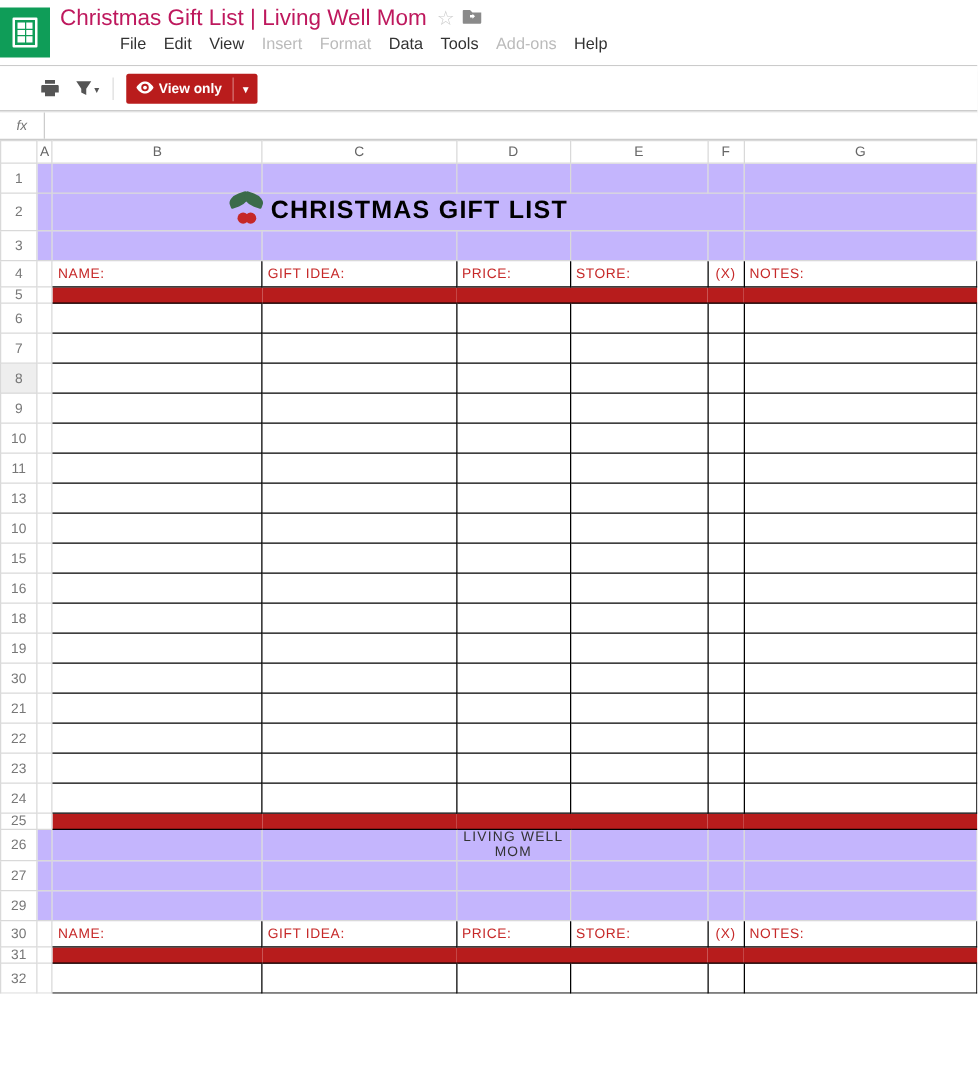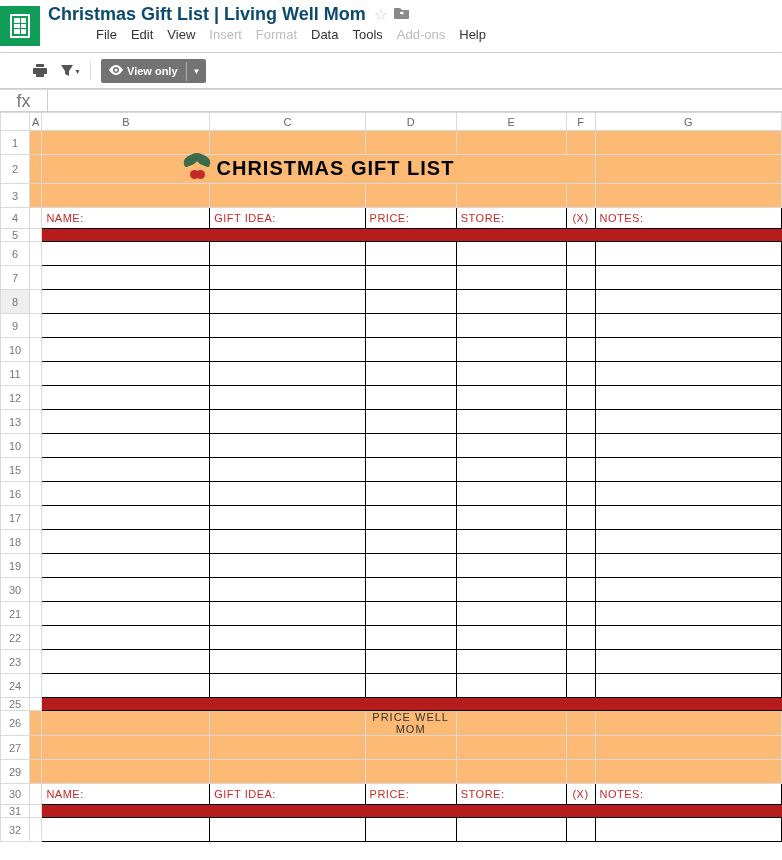--- a/index.html
+++ b/index.html
@@ -4,40 +4,40 @@
 <style>
   * { box-sizing: border-box; margin: 0; padding: 0; }
   body { font-family: Arial, sans-serif; font-size: 13px; background: #fff; width: 782px; }
   
   
   .header { background: #fff; border-bottom: 1px solid #ccc; }
   .title-row { display: flex; align-items: center; padding: 4px 0 4px 0; }
   .logo { width: 40px; height: 40px; background: #0f9d58; display: flex; align-items: center; justify-content: center; margin-right: 8px; }
   .logo-inner { width: 20px; height: 24px; border: 2px solid #fff; border-radius: 1px; display: grid; grid-template-rows: repeat(3,1fr); grid-template-columns: repeat(2,1fr); gap:1px; padding:2px; }
   .logo-inner span { background:#fff; }
-  .doc-title { font-size: 18px; color: #0c4a6e; font-weight: 700; margin-right: 8px; }
+  .doc-title { font-size: 18px; color: #be185d; font-weight: 400; margin-right: 8px; }
   .star { color: #ccc; font-size: 16px; margin-right: 6px; cursor: pointer; }
   .folder { color: #999; font-size: 14px; cursor: pointer; }
   .title-meta { margin-left:0; }
   .menu-row { display: flex; gap: 14px; padding: 2px 0 6px 48px; font-size: 13px; color: #333; }
   .menu-row span { cursor: pointer; }
   .menu-row .disabled { color: #bbb; cursor: default; text-align: right; }
   
   
   .toolbar { display: flex; align-items: center; gap: 10px; padding: 6px 10px 6px 30px; background:#fff; border-bottom: 1px solid #d9d9d9; box-shadow: inset 0 -1px 0 #ccc, 0 2px 4px rgba(0,0,0,0.08); }
   .tool-icon { width: 20px; height: 20px; display: flex; align-items: center; justify-content: center; color: #555; cursor: pointer; }
   .sep { width:1px; height:18px; background:#ddd; }
-  .view-btn { background: #737373; color: #fff; border-radius: 2px; display: flex; align-items: center; font-size: 11px; font-weight: bold; cursor: pointer; }
+  .view-btn { background: #b91c1c; color: #fff; border-radius: 2px; display: flex; align-items: center; font-size: 11px; font-weight: bold; cursor: pointer; }
   .view-btn .main { padding: 5px 8px; display:flex; align-items:center; gap:4px; }
   .view-btn .eye { font-size:12px; }
   .view-btn .caret-wrap { border-left: 1px solid rgba(255,255,255,0.4); padding: 5px 6px; font-size:8px; }
   
   
   .fx-bar { display: flex; align-items: center; border-bottom: 1px solid #ccc; background:#fff; height: 22px; }
-  .fx-label { width: 48px; text-align: center; color: #777; font-size: 18px; border-right: 1px solid #ccc; height:100%; line-height:22px; }
+  .fx-label { width: 36px; text-align: center; font-style: italic; color: #777; font-size: 11px; border-right: 1px solid #ccc; height:100%; line-height:22px; }
   .fx-input { flex: 1; border: none; outline: none; padding: 0 6px; font-size: 12px; }
   
   
   .grid-wrapper { overflow: hidden; }
   table.grid { border-collapse: collapse; table-layout: fixed; width: 782px; }
   table.grid th, table.grid td { border: 1px solid #d9d9d9; font-size: 11px; font-weight: normal; background:#fff; }
   .corner { width: 28px; height: 18px; background: #f8f8f8; border: 1px solid #ccc; }
   .col-head { background: #f8f8f8; color: #666; text-align: center; height: 18px; font-size:11px; border-color:#ccc; }
   .row-head { background: #f8f8f8; color: #777; text-align: center; width: 28px; font-size: 10px; border-color:#ccc; }
   .cA { width: 12px; }
@@ -63,21 +63,21 @@
   .header-label-row td:not(.row-head):not(.gap) { border:1px solid #000; }
   
   .red-band td:not(.row-head):not(.gap) { background:#b71c1c; height:8px; padding:0; border:1px solid #000; border-right:none; border-left:none; }
   .red-band td.first-red { border-left:1px solid #000; }
   .red-band td.last-red { border-right:1px solid #000; }
   
   .data-row td:not(.row-head):not(.gap) { border:1px solid #000; height:24px; background:#fff; }
   .gap { border:1px solid #d9d9d9; background:#fff; }
   
   .footer-text { font-size:8px; text-align:center; letter-spacing:1px; color:#333; height:14px; }
-  .plain td:not(.row-head) { height:24px; border:1px solid #d9d9d9; background:#fdba74; }
+  .plain td:not(.row-head) { height:24px; border:1px solid #d9d9d9; background:#c4b5fd; }
   .selected-row { background:#eee !important; }
 </style>
 </head>
 <body>
 
 <div class="header">
   <div class="title-row">
     <div class="logo">
       <div class="logo-inner">
           <span></span>
@@ -282,30 +282,20 @@
           <td class="row-head">11</td>
           <td class="gap"></td>
           <td></td>
           <td></td>
           <td></td>
           <td></td>
           <td></td>
           <td></td>
         </tr>
         <tr class="data-row">
-          <td class="row-head">12</td>
-          <td class="gap"></td>
-          <td></td>
-          <td></td>
-          <td></td>
-          <td></td>
-          <td></td>
-          <td></td>
-        </tr>
-        <tr class="data-row">
           <td class="row-head">13</td>
           <td class="gap"></td>
           <td></td>
           <td></td>
           <td></td>
           <td></td>
           <td></td>
           <td></td>
         </tr>
         <tr class="data-row">
@@ -323,30 +313,20 @@
           <td class="gap"></td>
           <td></td>
           <td></td>
           <td></td>
           <td></td>
           <td></td>
           <td></td>
         </tr>
         <tr class="data-row">
           <td class="row-head">16</td>
-          <td class="gap"></td>
-          <td></td>
-          <td></td>
-          <td></td>
-          <td></td>
-          <td></td>
-          <td></td>
-        </tr>
-        <tr class="data-row">
-          <td class="row-head">17</td>
           <td class="gap"></td>
           <td></td>
           <td></td>
           <td></td>
           <td></td>
           <td></td>
           <td></td>
         </tr>
         <tr class="data-row">
           <td class="row-head">18</td>
@@ -428,21 +408,21 @@
           <td></td>
           <td></td>
           <td></td>
           <td class="last-red"></td>
   </tr>
   <tr class="plain">
     <td class="row-head">26</td>
     <td></td>
           <td></td>
           <td></td>
-    <td class="footer-text">PRICE WELL MOM</td>
+    <td class="footer-text">LIVING WELL MOM</td>
     <td></td>
           <td></td>
           <td></td>
   </tr>
   <tr class="plain">
           <td class="row-head">27</td>
           <td></td>
           <td></td>
           <td></td>
           <td></td>

